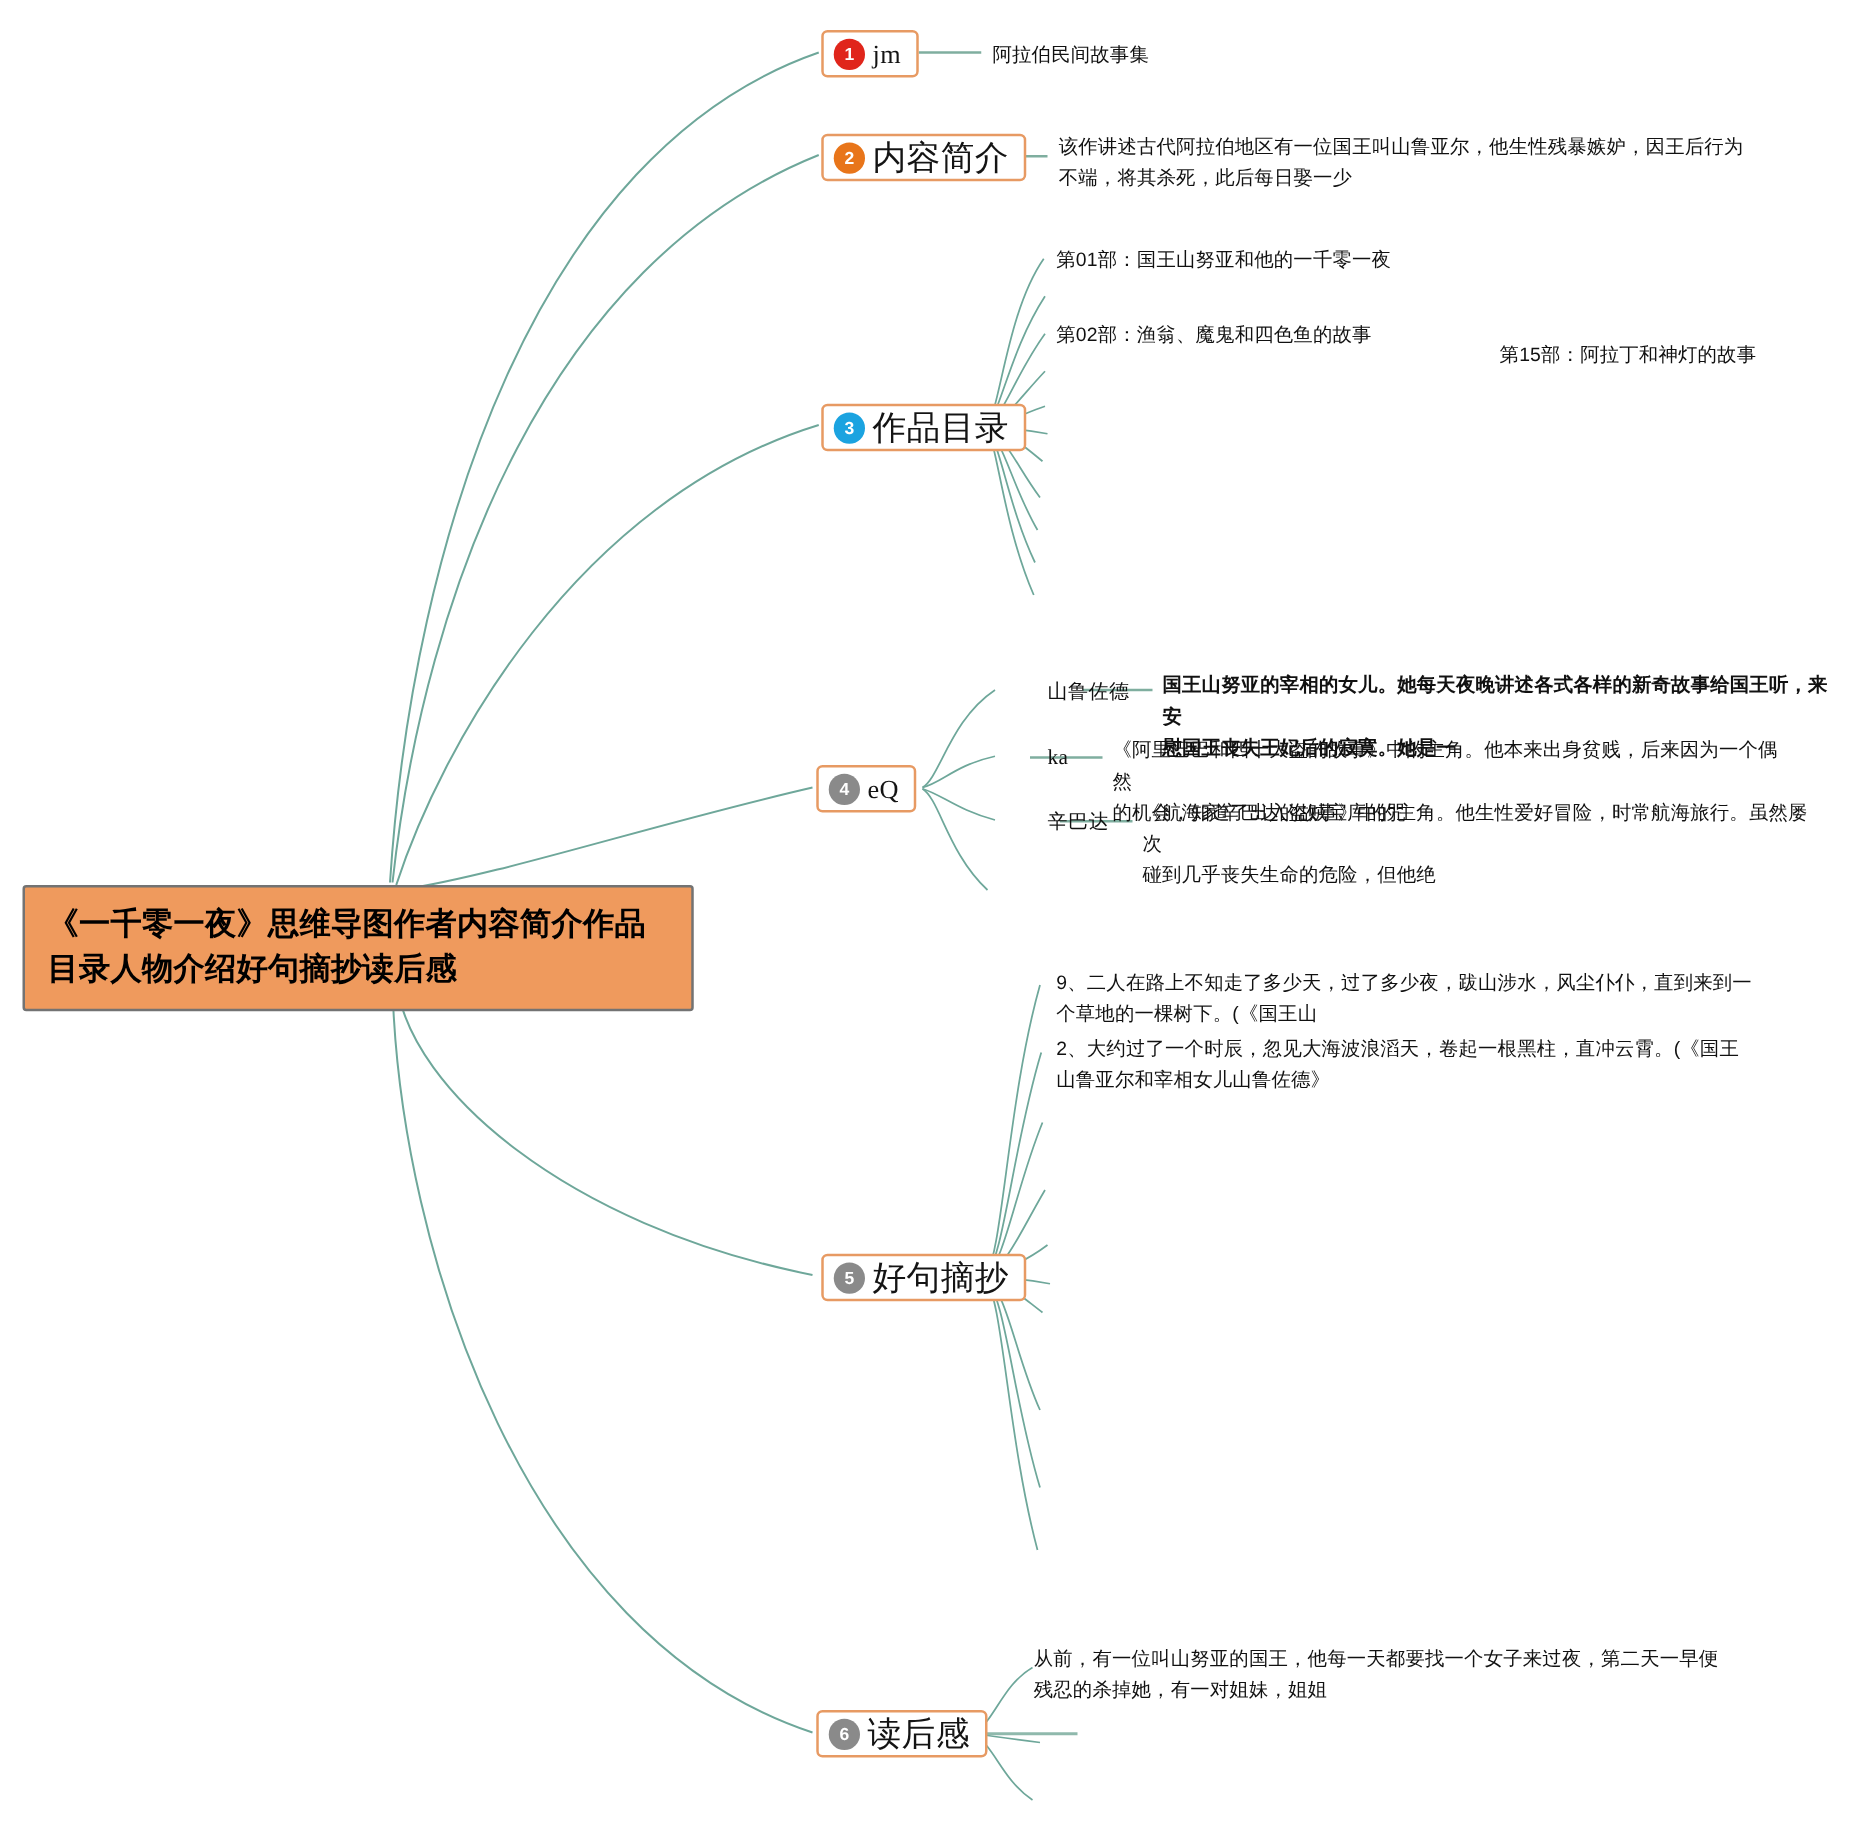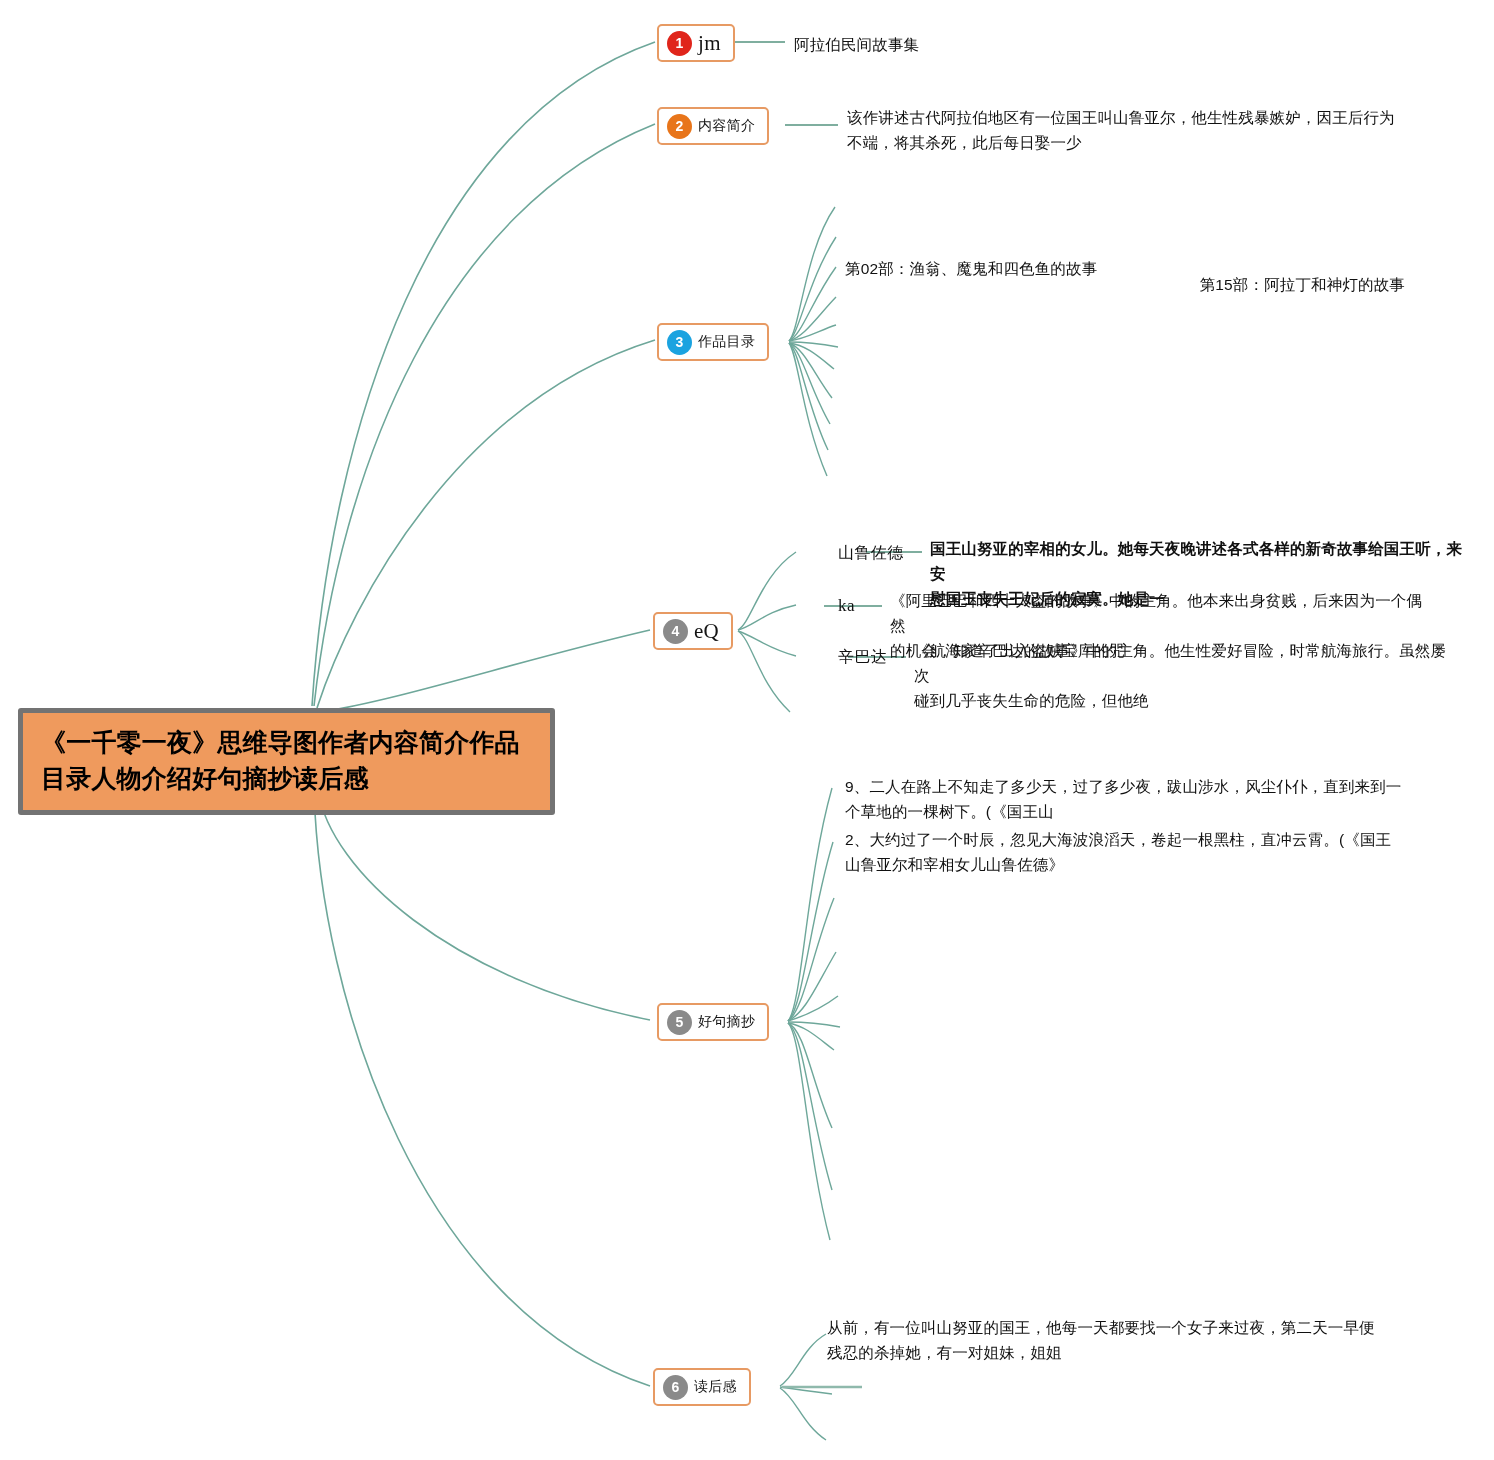--- a/index.html
+++ b/index.html
@@ -26,21 +26,21 @@
     pointer-events: none;
   }
   
   .root-node {
     position: absolute;
     left: 18px;
     top: 708px;
     width: 537px;
     box-sizing: border-box;
     background: #ef9a5d;
-    border: 5px solid #737373;
+    border: 2px solid #737373;
     border-radius: 3px;
     padding: 12px 14px 14px 18px;
     font-size: 25px;
     font-weight: bold;
     line-height: 1.42;
     letter-spacing: 0.2px;
     color: #000000;
   }
   
   .branch-node {
@@ -67,21 +67,21 @@
     display: flex;
     align-items: center;
     justify-content: center;
     line-height: 1;
   }
   .badge-red    { background: #e0251b; }
   .badge-orange { background: #e8751a; }
   .badge-blue   { background: #1ba3e0; }
   .badge-gray   { background: #8a8a8a; }
   .branch-label {
-    font-size: 14px;
+    font-size: 27px;
     font-weight: 500;
     color: #141414;
     letter-spacing: 0.3px;
   }
   .branch-label.latin {
     font-family: "Liberation Serif", "DejaVu Serif", serif;
     font-size: 21px;
     font-weight: normal;
   }
   
@@ -192,20 +192,21 @@
     <span class="badge badge-orange">2</span>
     <span class="branch-label">内容简介</span>
   </div>
   <div class="leaf-text" style="left:847px; top:105px; width:620px;">该作讲述古代阿拉伯地区有一位国王叫山鲁亚尔，他生性残暴嫉妒，因王后行为
 不端，将其杀死，此后每日娶一少</div>
 
   <div class="branch-node" style="left:657px; top:323px;">
     <span class="badge badge-blue">3</span>
     <span class="branch-label">作品目录</span>
   </div>
+  <div class="leaf-text" style="left:845px; top:196px; width:560px;">第01部：国王山努亚和他的一千零一夜</div>
   <div class="leaf-text" style="left:845px; top:256px; width:560px;">第02部：渔翁、魔鬼和四色鱼的故事</div>
   <div class="leaf-text" style="left:845px; top:272px; width:560px;text-align:right;">第15部：阿拉丁和神灯的故事</div>
 
   <div class="branch-node" style="left:653px; top:612px;">
     <span class="badge badge-gray">4</span>
     <span class="branch-label latin">eQ</span>
   </div>
 
   <div class="sub-label" style="left:798px; top:543px;">山鲁佐德</div>
   <div class="leaf-text" style="left:930px; top:536px; width:540px;font-weight:bold;">国王山努亚的宰相的女儿。她每天夜晚讲述各式各样的新奇故事给国王听，来安

